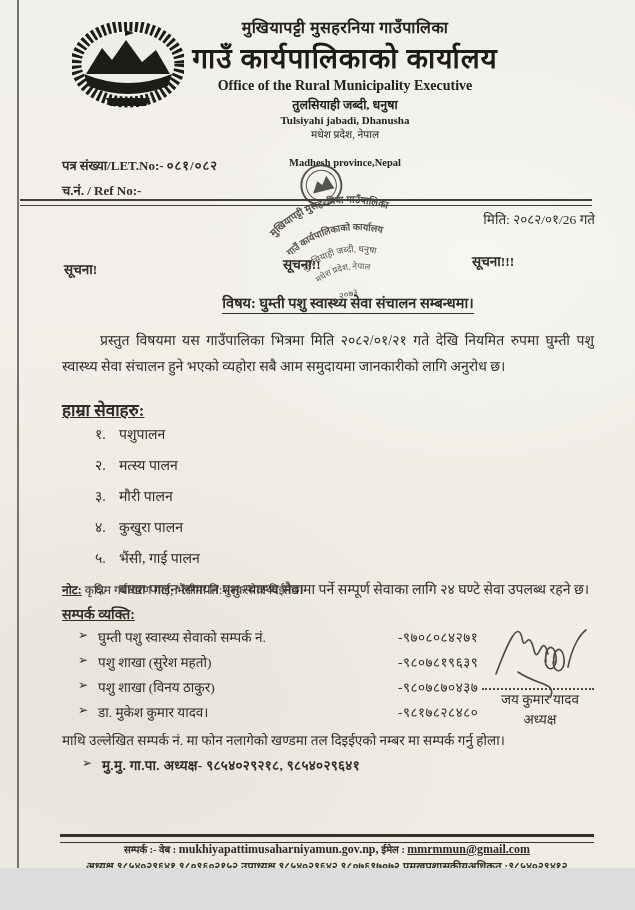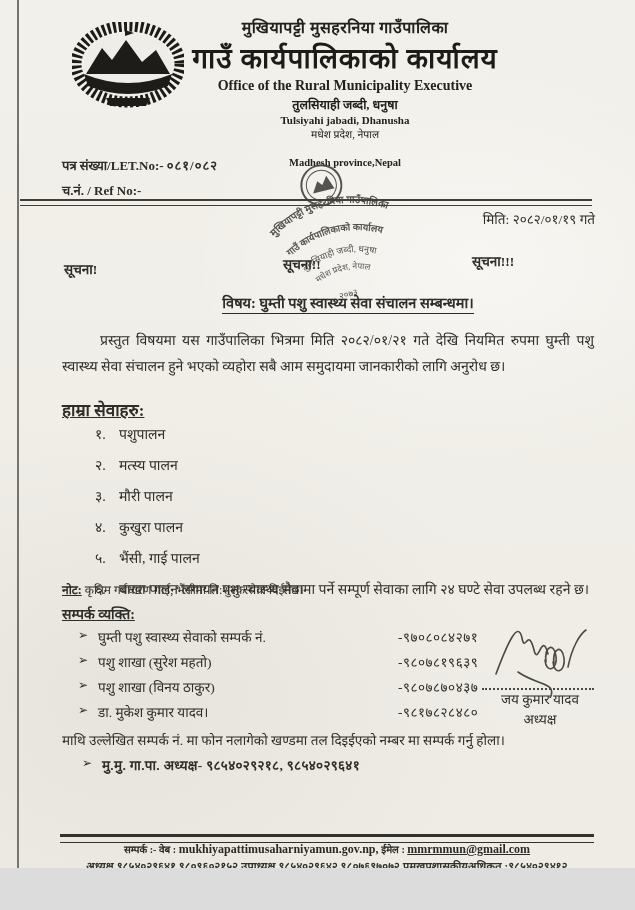--- a/index.html
+++ b/index.html
@@ -101,21 +101,21 @@
     <div class="np3">मधेश प्रदेश, नेपाल</div>
     <div class="en4">Madhesh province,Nepal</div>
   </div>
 
   <div class="abs letno">
     <span>पत्र संख्या/LET.No:-</span>
     <span class="val">०८१/०८२</span>
   </div>
   <div class="abs refno">च.नं. / Ref No:-</div>
   <div class="abs rule2"></div>
-  <div class="abs date">मिति: २०८२/०१/१९ गते</div>
+  <div class="abs date">मिति: २०८२/०१/26 गते</div>
 
   <svg class="abs stamp" viewBox="0 0 190 145">
     <g transform="rotate(-14 95 70)" fill="#403e3a">
       <circle cx="95" cy="26" r="20" fill="none" stroke="#403e3a" stroke-width="2"></circle>
       <circle cx="95" cy="26" r="15" fill="none" stroke="#403e3a" stroke-width="1"></circle>
       <path d="M85,32 L92,21 L96,26 L102,18 L107,32 Z" fill="#403e3a"></path>
       <defs>
         <path id="arc1" d="M 18,78 Q 95,16 172,78" fill="none"></path>
         <path id="arc2" d="M 30,98 Q 95,52 160,98" fill="none"></path>
         <path id="arc3" d="M 44,114 Q 95,80 146,114" fill="none"></path>

